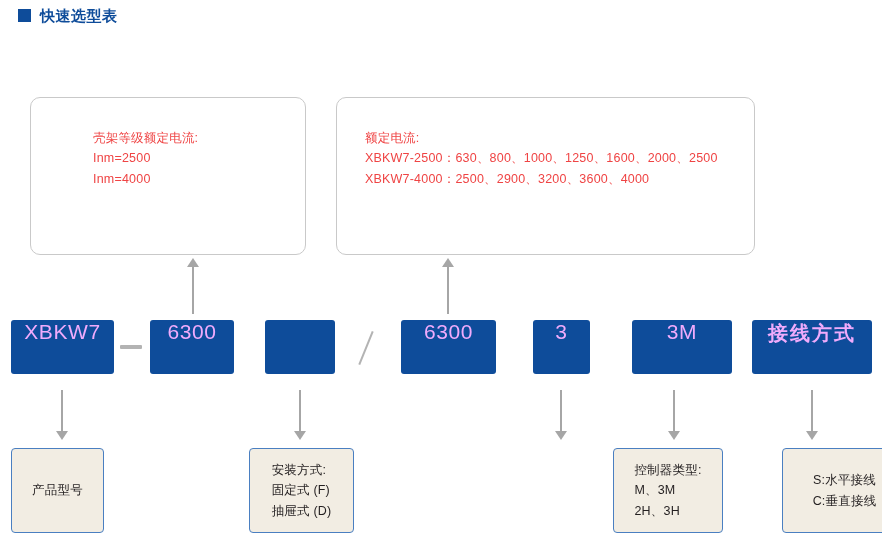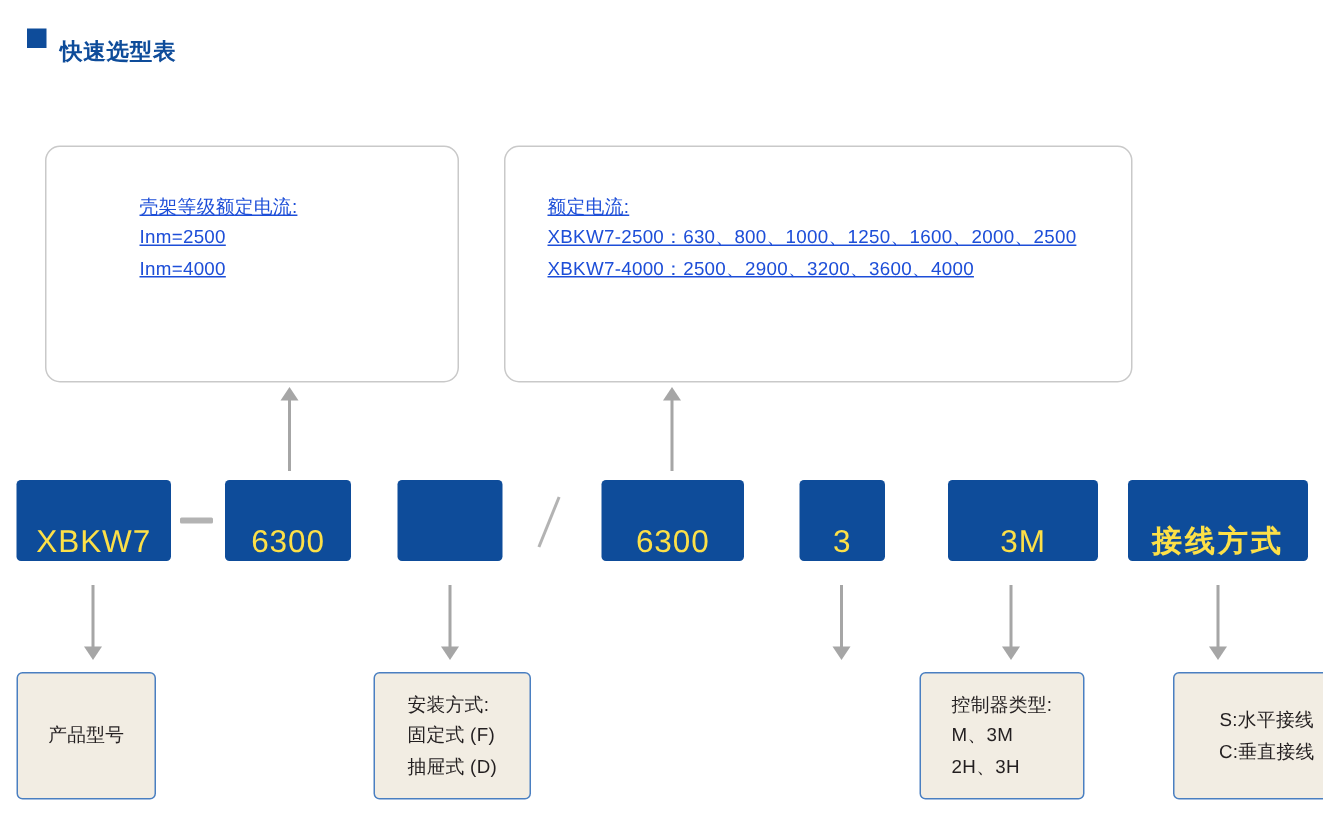--- a/index.html
+++ b/index.html
@@ -33,56 +33,54 @@
     height: 13px;
     background: #0e4c9a;
     display: block;
   }
   .header-title {
     font-size: 15px;
     font-weight: 700;
     color: #0e4c9a;
     letter-spacing: 0.5px;
     line-height: 1;
-    margin-top: 19px;
   }
 
   
   .info-panel {
     position: absolute;
     border: 1px solid #c9c9c9;
     border-radius: 10px;
     background: #ffffff;
     box-sizing: border-box;
   }
   .info-panel .panel-text {
     position: absolute;
     font-size: 12.5px;
     line-height: 1.62;
-    color: #1d4ed8;
+    color: #ef4444;
     white-space: pre;
     letter-spacing: 0.2px;
-    text-decoration: underline;
   }
   #panel-shell  { left: 30px;  top: 97px; width: 276px; height: 158px; }
   #panel-rated  { left: 336px; top: 97px; width: 419px; height: 158px; }
   #panel-shell  .panel-text { left: 62px; top: 30px; }
   #panel-rated  .panel-text { left: 28px; top: 30px; }
 
   
   .code-box {
     position: absolute;
     top: 320px;
     height: 54px;
     background: #0e4c9a;
     border-radius: 3px;
     display: flex;
-    align-items: flex-end;
+    align-items: flex-start;
     justify-content: center;
-    color: #fde047;
+    color: #f0abfc;
     font-size: 21px;
     letter-spacing: 0.6px;
     box-sizing: border-box;
   }
   .code-box.cn {
     font-size: 20px;
     font-weight: 700;
     letter-spacing: 2px;
   }
 

